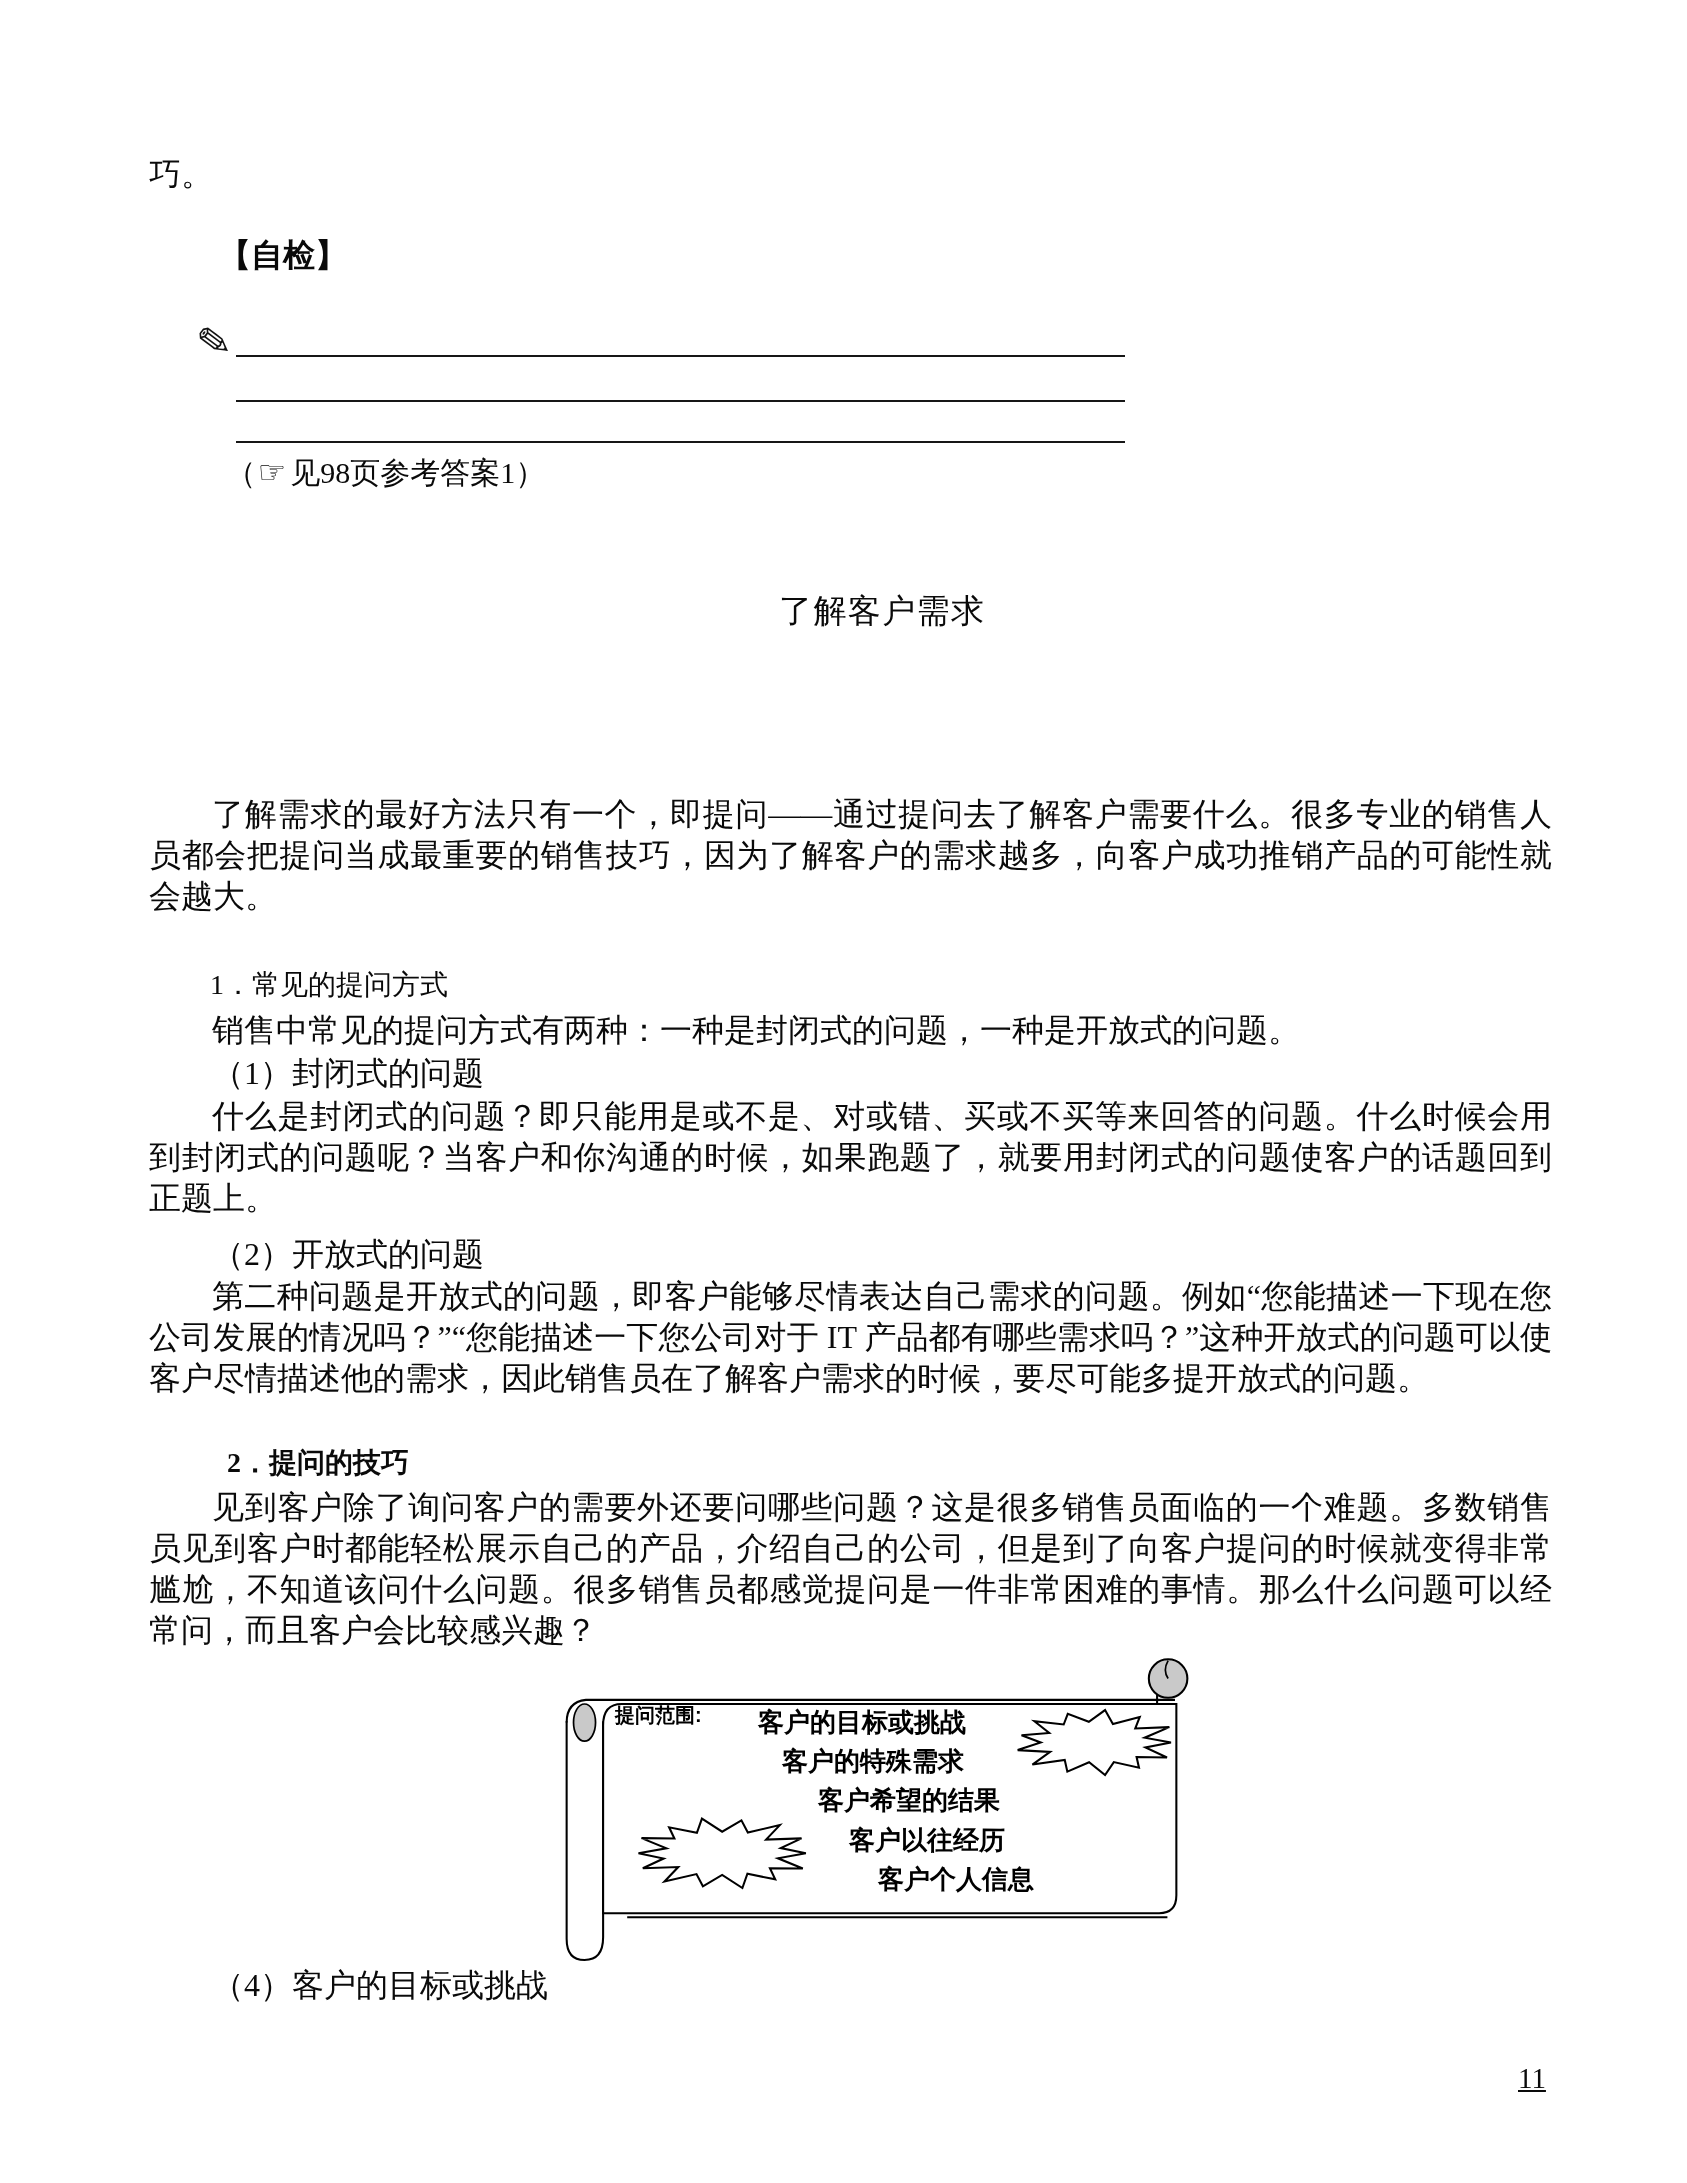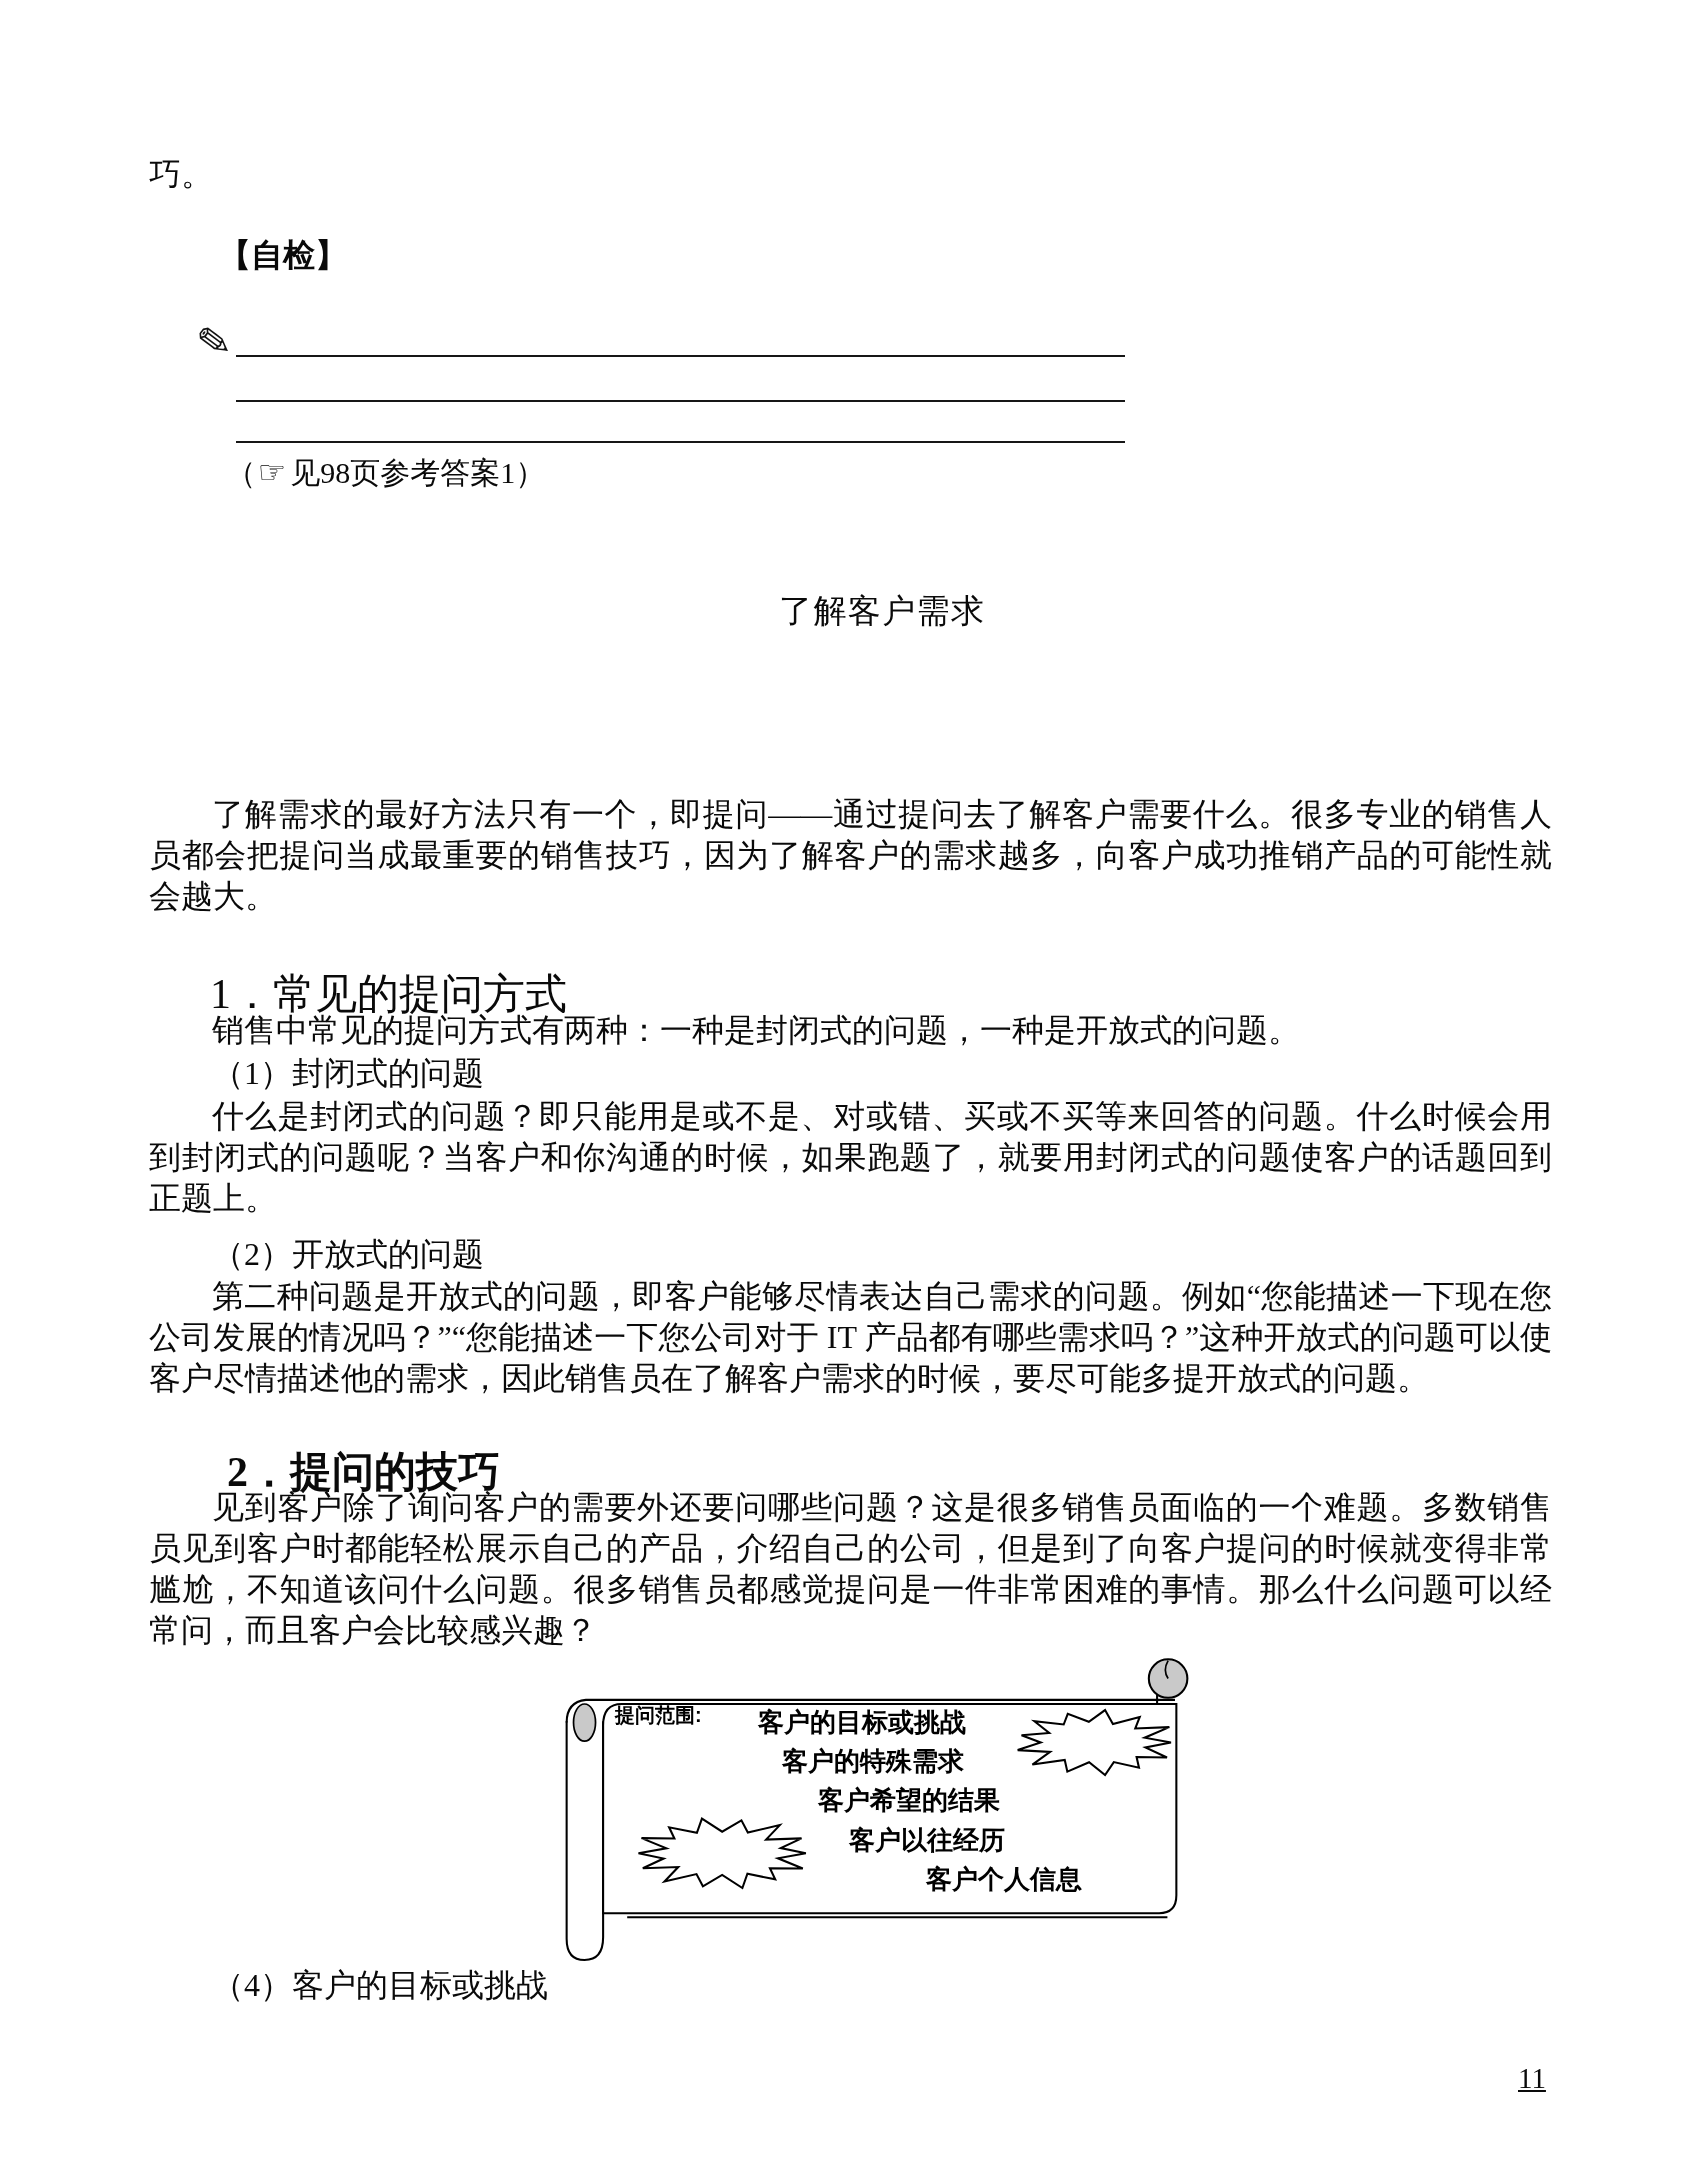--- a/index.html
+++ b/index.html
@@ -9,33 +9,33 @@
   .body-text{font-size:32px;line-height:41px;letter-spacing:0;}
   .para{width:1403px;text-align:justify;text-indent:63px;}
   
   .sc-head{font-size:32px;font-weight:bold;}
   .pen-icon{font-size:41px;font-family:"DejaVu Sans",sans-serif;transform:rotate(-8deg);color:#111;}
   .ans-line{position:absolute;left:236px;width:889px;height:2.1px;background:#161616;}
   .ref-note{font-size:30px;}
   .hand-icon{font-family:"DejaVu Sans",sans-serif;font-size:32px;padding:0 4.1px 0 1.4px;}
   
   .doc-title{font-size:33px;letter-spacing:1.4px;}
-  .heading{font-size:42px;}
+  .heading{font-size:28px;}
   
   .scrollfig{left:544px;top:1651px;width:655px;height:320px;}
   .scrollfig svg{position:absolute;left:0;top:0;}
   .scroll-label{position:absolute;font-family:"Liberation Sans","DejaVu Sans",sans-serif;
                 font-weight:bold;font-size:20px;color:#000;white-space:nowrap;}
   .scroll-item{position:absolute;font-family:"Liberation Sans","DejaVu Sans",sans-serif;
                font-weight:bold;font-size:26px;color:#000;white-space:nowrap;}
   .si-0{left:214px;top:54px;}
   .si-1{left:238px;top:93px;}
   .si-2{left:274px;top:132px;}
   .si-3{left:305px;top:172px;}
-  .si-4{left:334px;top:211px;margin-left:48px;}
+  .si-4{left:334px;top:211px;}
   
   .page-num{font-size:29px;text-decoration:underline;}
   .watermark{font-family:"Liberation Sans","DejaVu Sans",sans-serif;font-size:43px;font-weight:bold;
              color:#ffffff;-webkit-text-stroke:3.4px #000;paint-order:stroke fill;
              text-shadow:2.8px 3.4px 0 #000;letter-spacing:1.4px;white-space:nowrap;}
 </style>
 </head>
 <body>
 
 <div class="page">

